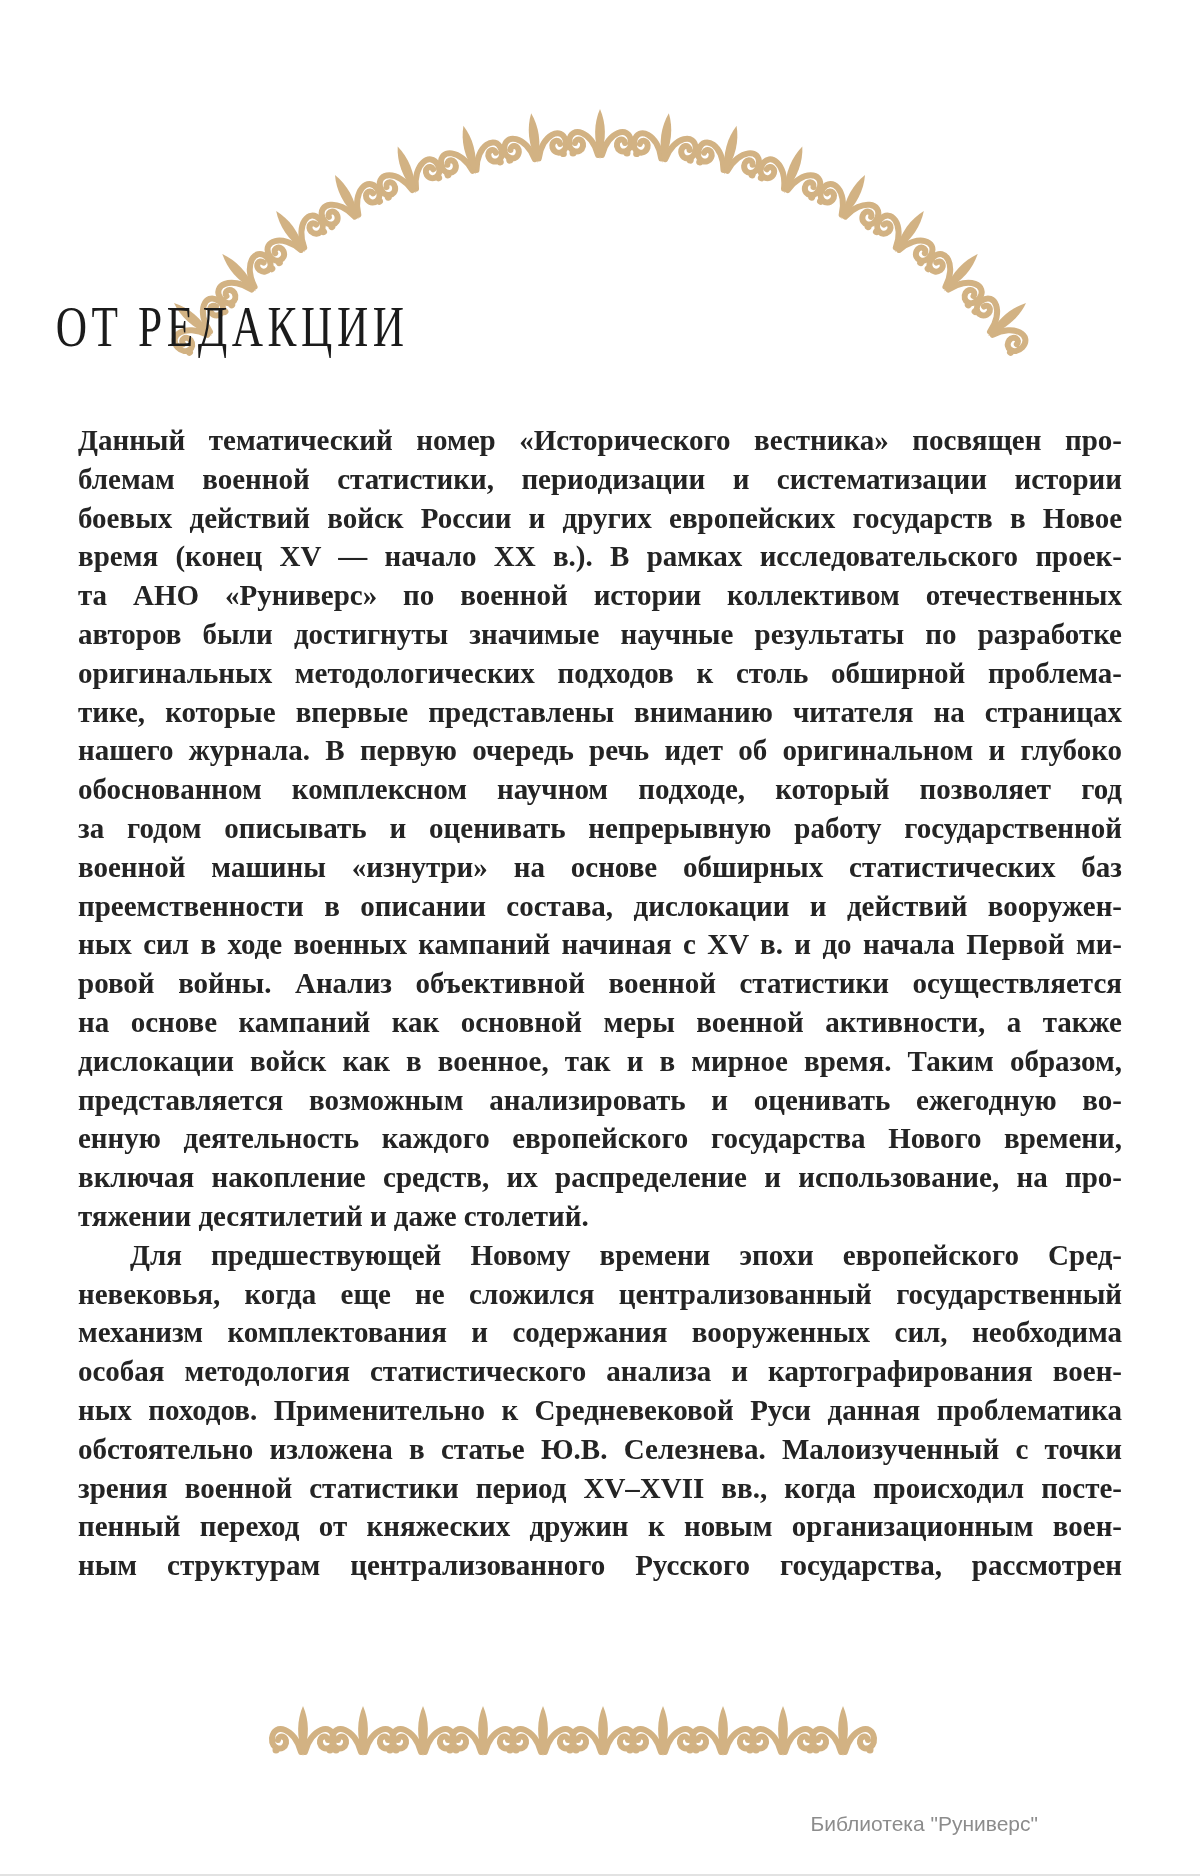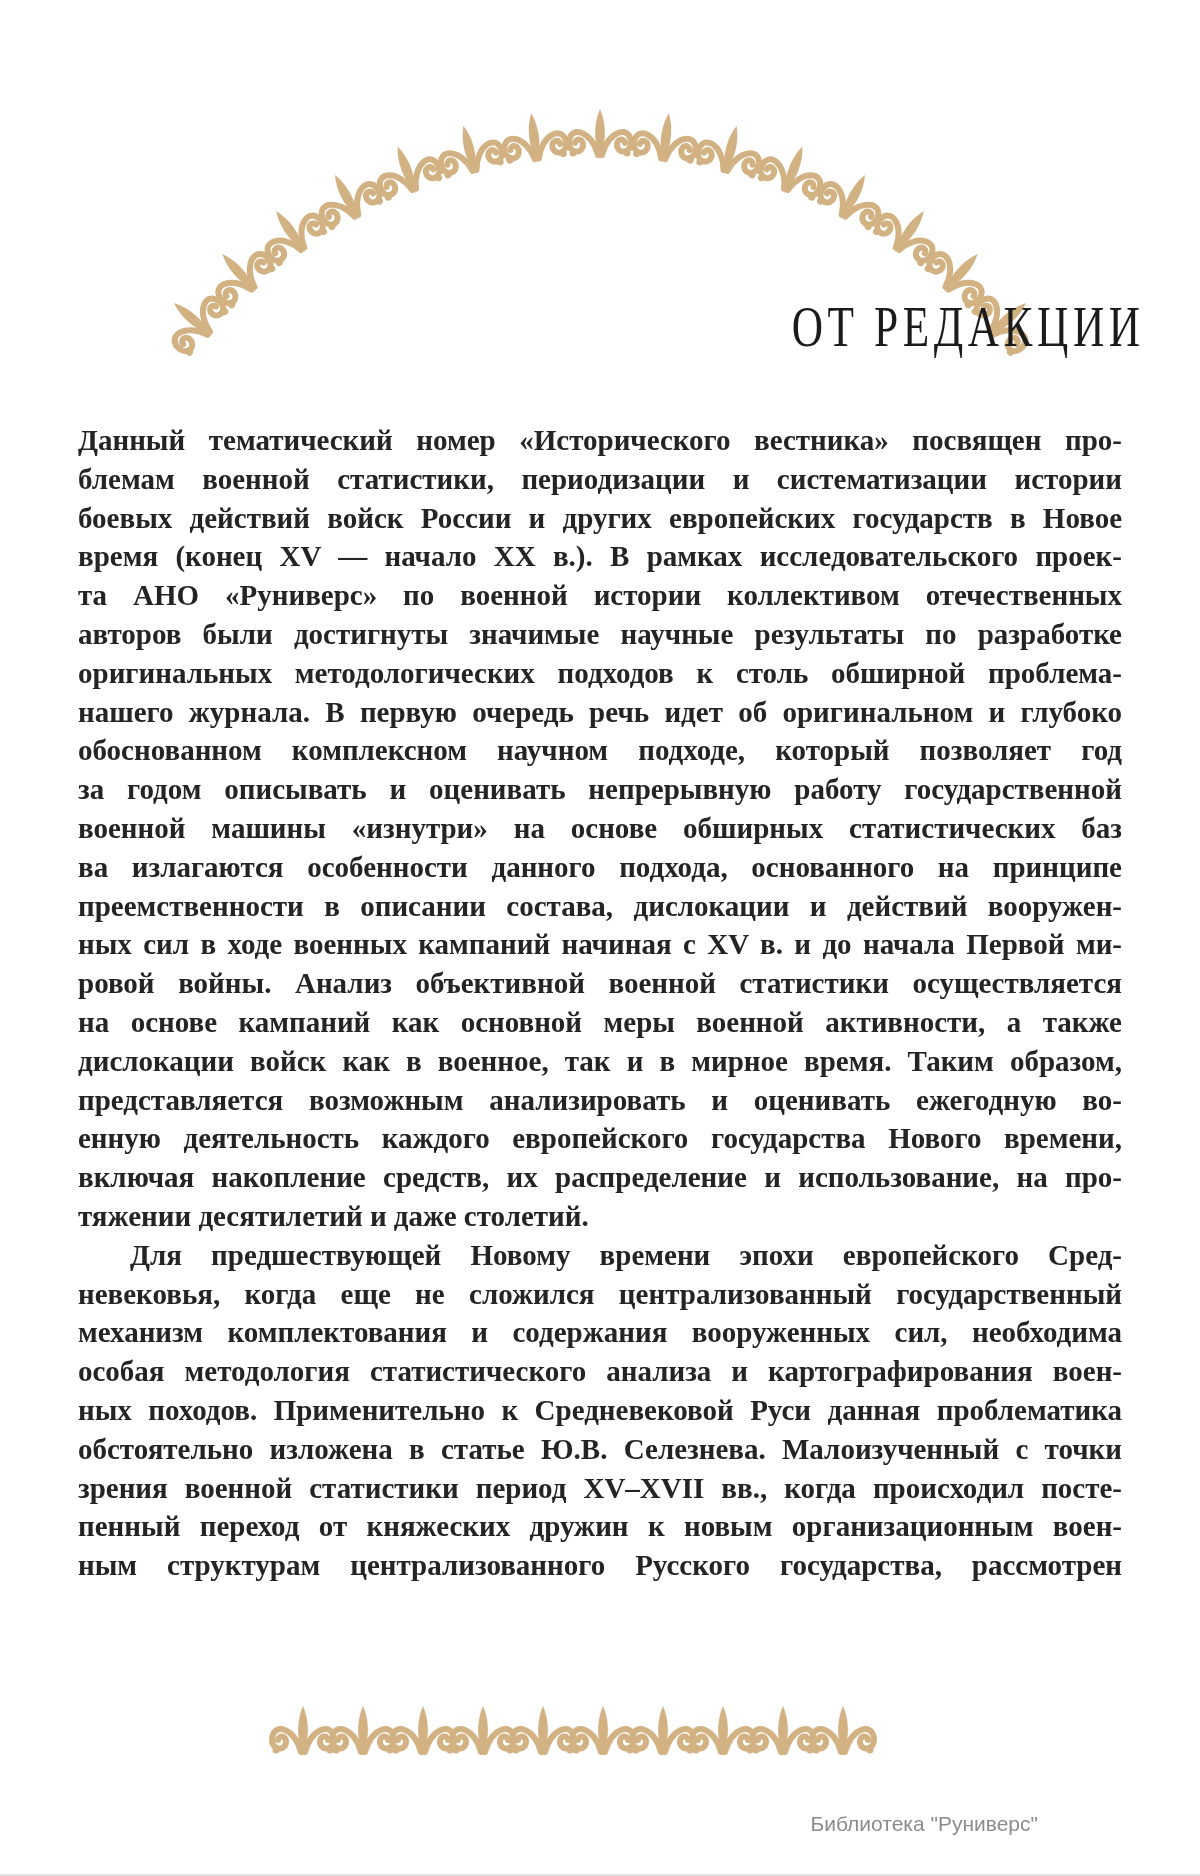--- a/index.html
+++ b/index.html
@@ -14,21 +14,21 @@
     color:var(--ornament,#d2b283);
   }
   .ornament-bottom {
     position:absolute; left:272px; top:1708px; width:600px; height:54px;
     color:var(--ornament,#d2b283);
   }
   .ornament-top svg, .ornament-bottom svg { overflow:visible; display:block; }
 
   .page-title {
     position:absolute; top:294px; left:0; right:0; margin:0;
-    text-align:right; font-weight:400; color:#1b1b1b;
+    text-align:left; font-weight:400; color:#1b1b1b;
     font-size:57px; letter-spacing:6px; white-space:nowrap;
   }
   .page-title .stretch { display:inline-block; transform:scaleX(0.76); transform-origin:50% 50%; }
 
   .body-text {
     position:absolute; left:78px; top:421px; width:1044px;
     color:#242424; font-size:29px; line-height:38.8px;font-weight:bold;
   }
   .para { margin:0; }
   .line { text-align:justify; text-align-last:justify; }
@@ -81,25 +81,25 @@
 
   <div class="body-text">
     <div class="para">
         <div class="line">Данный тематический номер «Исторического вестника» посвящен про-</div>
         <div class="line">блемам военной статистики, периодизации и систематизации истории</div>
         <div class="line">боевых действий войск России и других европейских государств в Новое</div>
         <div class="line">время (конец XV — начало XX в.). В рамках исследовательского проек-</div>
         <div class="line">та АНО «Руниверс» по военной истории коллективом отечественных</div>
         <div class="line">авторов были достигнуты значимые научные результаты по разработке</div>
         <div class="line">оригинальных методологических подходов к столь обширной проблема-</div>
+        <div class="line">тике, которые впервые представлены вниманию читателя на страницах</div>
         <div class="line">нашего журнала. В первую очередь речь идет об оригинальном и глубоко</div>
         <div class="line">обоснованном комплексном научном подходе, который позволяет год</div>
         <div class="line">за годом описывать и оценивать непрерывную работу государственной</div>
         <div class="line">военной машины «изнутри» на основе обширных статистических баз</div>
-        <div class="line">ва излагаются особенности данного подхода, основанного на принципе</div>
         <div class="line">преемственности в описании состава, дислокации и действий вооружен-</div>
         <div class="line">ных сил в ходе военных кампаний начиная с XV в. и до начала Первой ми-</div>
         <div class="line">ровой войны. Анализ объективной военной статистики осуществляется</div>
         <div class="line">на основе кампаний как основной меры военной активности, а также</div>
         <div class="line">дислокации войск как в военное, так и в мирное время. Таким образом,</div>
         <div class="line">представляется возможным анализировать и оценивать ежегодную во-</div>
         <div class="line">енную деятельность каждого европейского государства Нового времени,</div>
         <div class="line">включая накопление средств, их распределение и использование, на про-</div>
         <div class="line last">тяжении десятилетий и даже столетий.</div>
       </div>

